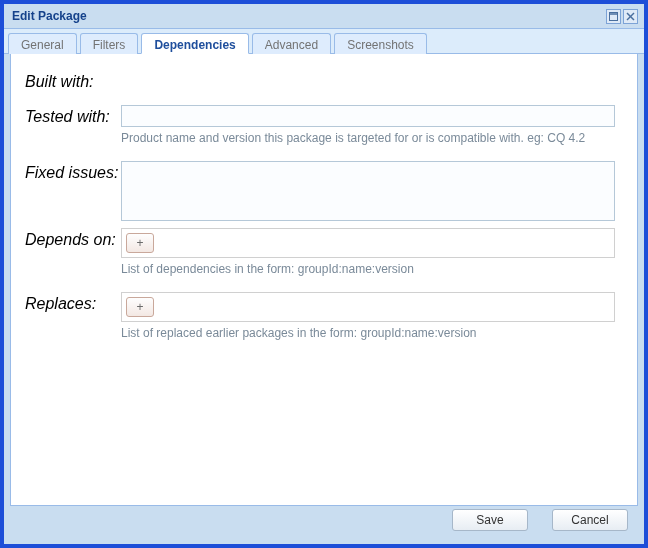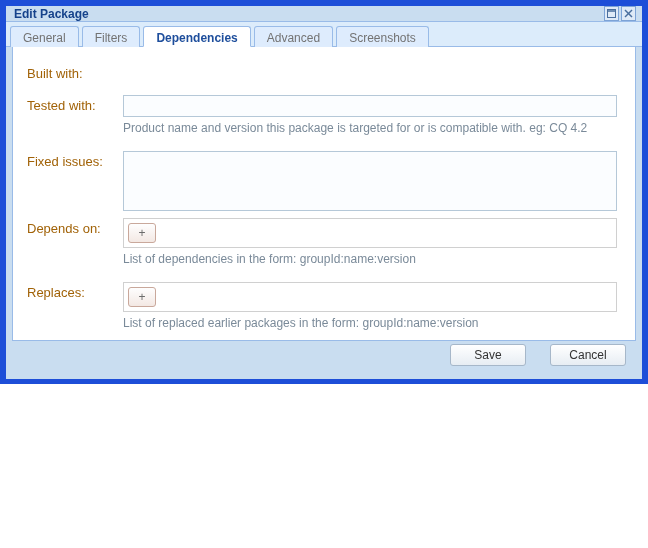--- a/index.html
+++ b/index.html
@@ -6,23 +6,23 @@
 body {
   font-family: Arial, Helvetica, sans-serif;
   font-size: 12px;
   background: #fff;
   width: 648px;
   height: 548px;
   overflow: hidden;
 }
 .dialog {
   width: 648px;
-  height: 384px;
-  background: #c9ddf0;
-  border: 6px solid #1d4ed8;
+  height: 548px;
+  background: #c9ddf0;
+  border: 4px solid #1d4ed8;
   display: flex;
   flex-direction: column;
 }
 .titlebar {
   height: 24px;
   background: #c9ddf0;
   display: flex;
   align-items: center;
   padding: 0 6px 0 8px;
 }
@@ -82,23 +82,24 @@
   border-top: none;
   padding: 16px 14px 10px 14px;
 }
 .form-row {
   display: flex;
   align-items: flex-start;
   margin-bottom: 4px;
 }
 .form-label {
   width: 96px;
-  color: #a16207;
+  color: #000000;
   padding-top: 3px;
-  font-size: 13px;
+  font-size: 16px;
+  font-style: italic;
 }
 .form-field {
   flex: 1;
 }
 .text-input {
   width: 494px;
   height: 22px;
   border: 1px solid #b5c8d8;
   background: #fbfdff;
   padding: 2px 4px;

